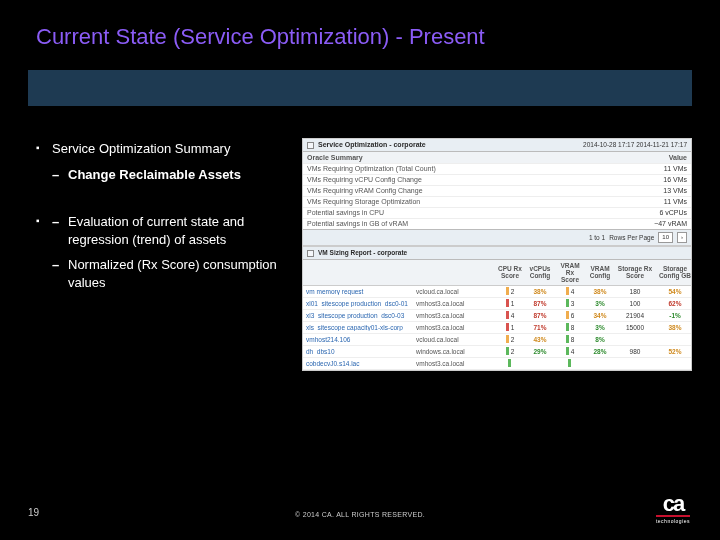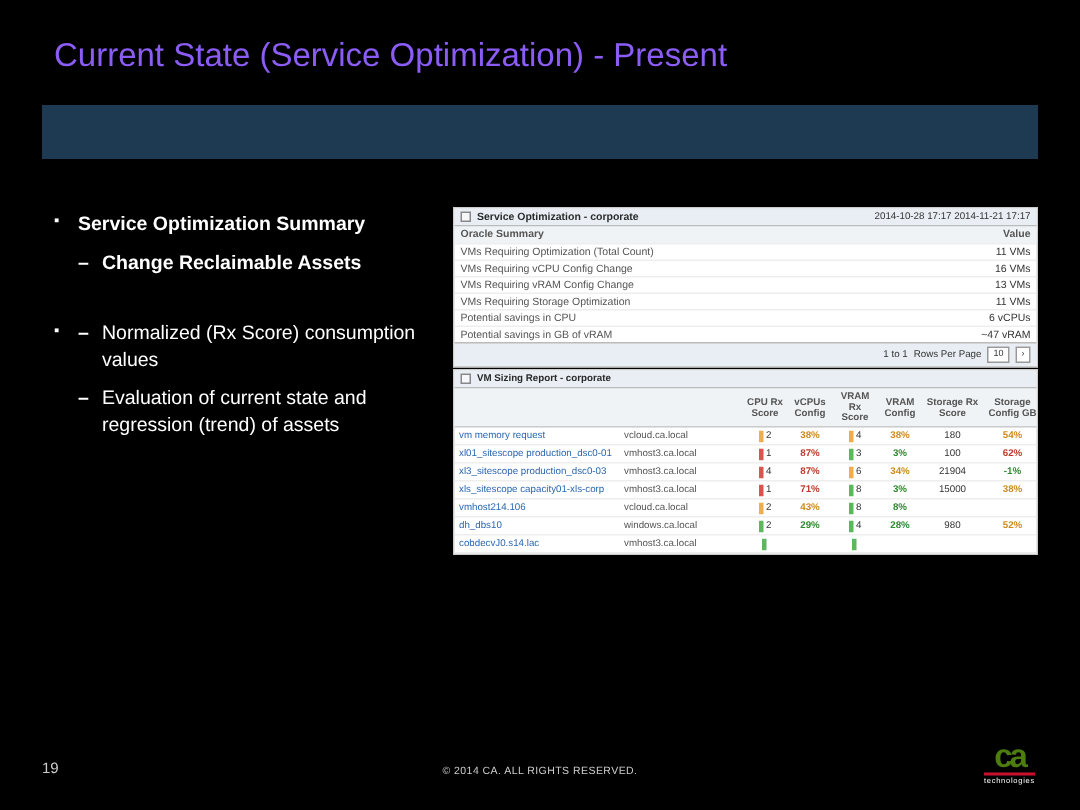--- a/index.html
+++ b/index.html
@@ -37,21 +37,21 @@
     line-height: 1.35;
   }
   .body-left ul { list-style: none; }
   .body-left li.bullet { margin-bottom: 30px; padding-left: 16px; position: relative; }
   .body-left li.bullet::before {
     content: "▪";
     position: absolute;
     left: 0; top: 1px;
     font-size: 10px;
   }
-  .body-left .h { font-weight: 700; }
+  .body-left .h { font-weight: 400; }
   .body-left .sub { margin-top: 8px; padding-left: 16px; position: relative; font-weight: 700; }
   .body-left .sub .w { font-weight: 400; }
   .body-left .sub::before {
     content: "–";
     position: absolute;
     left: 0; top: 0;
   }
   .panel-right {
     position: absolute;
     top: 138px;
@@ -178,21 +178,21 @@
     height: 32px;
     display: flex;
     flex-direction: column;
     align-items: center;
   }
   .ca-logo .txt {
     font-size: 22px;
     font-weight: 900;
     letter-spacing: -2px;
     line-height: 20px;
-    color: #4d7c0f;
+    color: #ffffff;
   }
   .ca-logo .sub {
     font-size: 5px;
     letter-spacing: 0.5px;
     color: #fff;
     border-top: 2px solid #c8102e;
     padding-top: 1px;
     margin-top: 1px;
   }
 </style>
@@ -202,22 +202,22 @@
 <div class="title">Current State (Service Optimization)  - Present</div>
 <div class="band"></div>
 
 <div class="body-left">
   <ul>
     <li class="bullet">
       <span class="h">Service Optimization Summary</span>
       <div class="sub"><span>Change Reclaimable Assets</span></div>
     </li>
     <li class="bullet">
+      <div class="sub"><span class="w">Evaluation of current state and regression (trend) of assets</span></div>
       <div class="sub"><span class="w">Normalized (Rx Score) consumption values</span></div>
-      <div class="sub"><span class="w">Evaluation of current state and regression (trend) of assets</span></div>
     </li>
   </ul>
 </div>
 
 <div class="panel-right">
   <div class="panel-head">
     <span><span class="sq"></span><span>Service Optimization - corporate</span></span>
     <span class="date">2014-10-28 17:17   2014-11-21 17:17</span>
   </div>
   <div class="cols">

